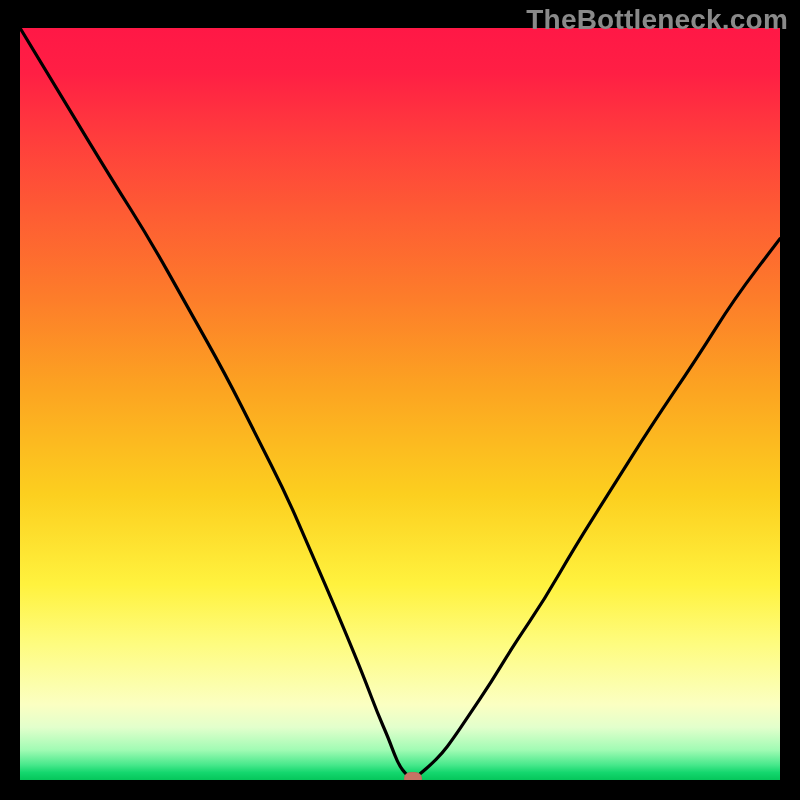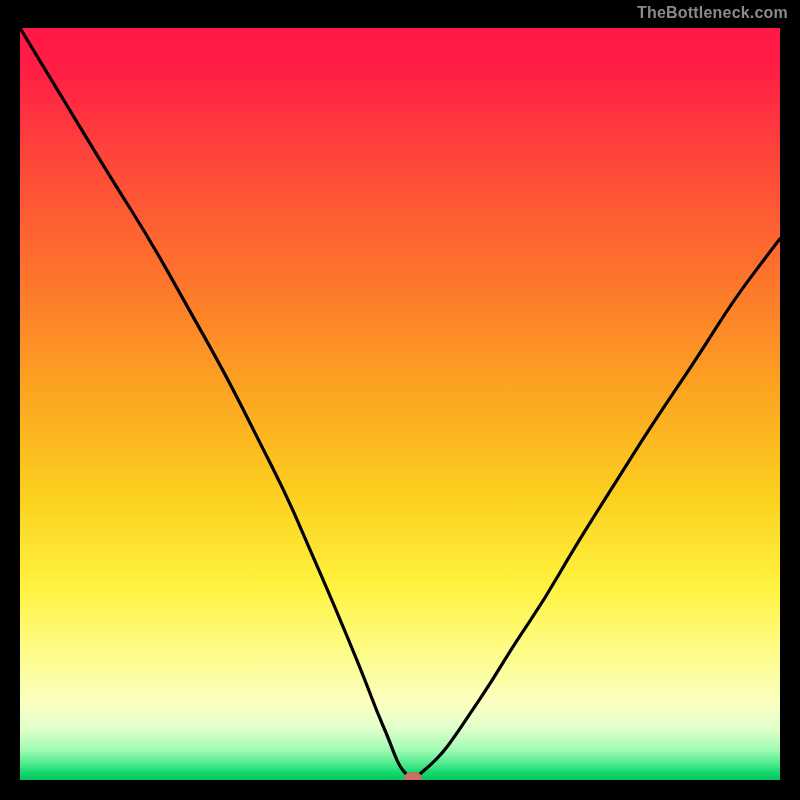--- a/index.html
+++ b/index.html
@@ -14,21 +14,21 @@
     position: relative;
     width: 800px;
     height: 800px;
     background: #000;
   }
   .watermark {
     position: absolute;
     top: 4px;
     right: 12px;
     font-family: Arial, Helvetica, sans-serif;
-    font-size: 16px;
+    font-size: 28px;
     font-weight: 600;
     color: #8a8a8a;
     letter-spacing: 0.2px;
     z-index: 10;
   }
   .plot-area {
     position: absolute;
     left: 20px;
     top: 28px;
     width: 760px;

